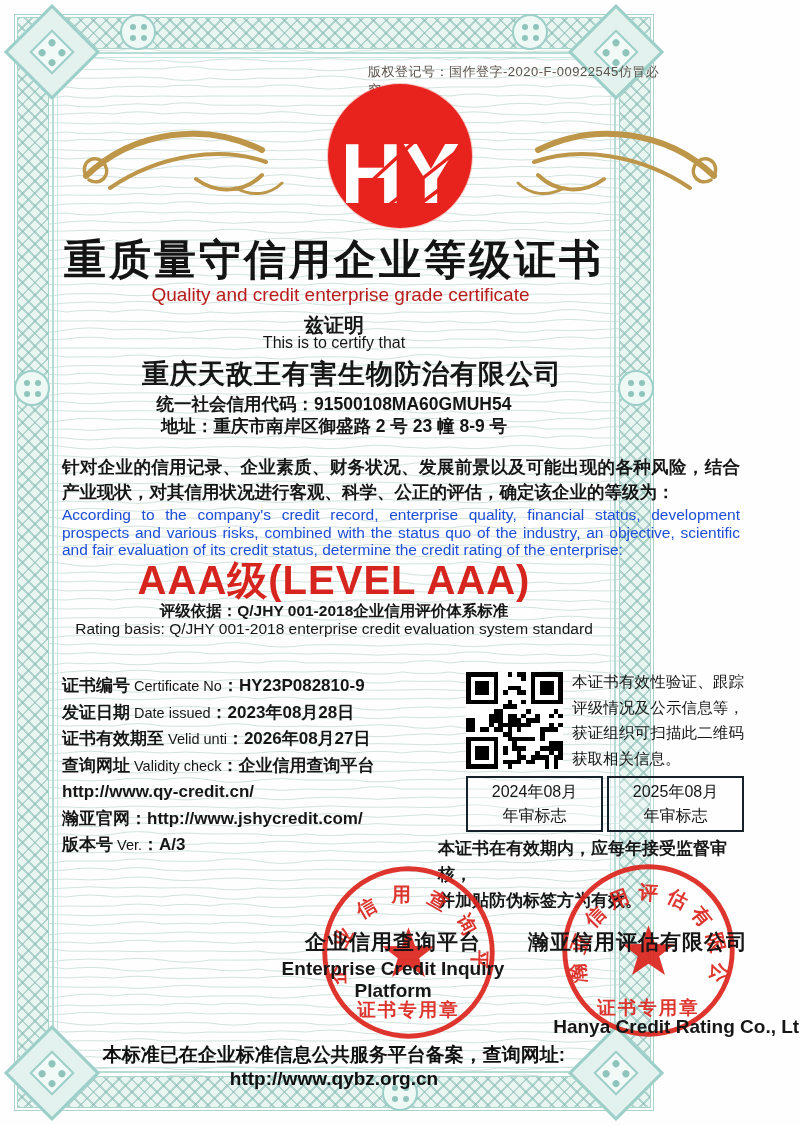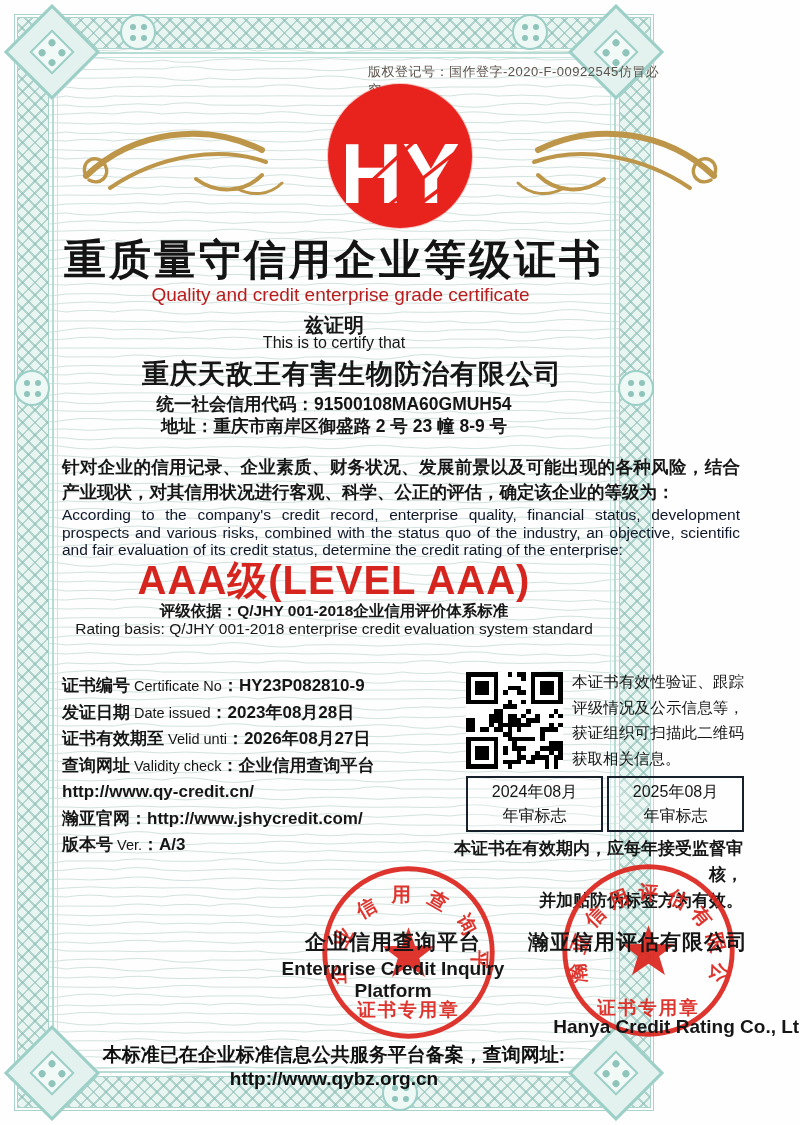--- a/index.html
+++ b/index.html
@@ -52,41 +52,41 @@
   .title-zh{top:232px;font-size:42px;font-weight:800;letter-spacing:3px;color:#141414;}
   .title-en{top:284px;font-size:19px;color:#b91c1c;margin-left:13px;}
   .certify-zh{top:312px;font-size:20px;font-weight:600;}
   .certify-en{top:334px;font-size:16px;}
 
   .company{top:356px;font-size:27px;font-weight:800;letter-spacing:1px;padding-left:36px;}
   .creditcode{top:392px;font-size:17.5px;font-weight:600;}
   .address{top:414px;font-size:17.5px;font-weight:600;}
 
   .para-zh{top:455px;left:62px;width:678px;font-size:17.5px;font-weight:600;line-height:25px;text-align:justify;}
-  .para-en{top:506px;left:62px;width:678px;font-size:15.5px;line-height:17.5px;text-align:justify;color:#0f172a;}
+  .para-en{top:506px;left:62px;width:678px;font-size:15.5px;line-height:17.5px;text-align:justify;color:#1d4ed8;}
 
   .grade{top:553px;font-size:40px;font-weight:800;color:#d6251f;letter-spacing:1px;}
   .basis-zh{top:601px;font-size:15.5px;font-weight:600;}
   .basis-en{top:620px;font-size:15.5px;}
 
   .details{top:673px;left:62px;width:400px;}
   .drow{line-height:26.5px;white-space:nowrap;}
   .dzh{font-size:17px;font-weight:600;}
   .den{font-size:14.5px;font-weight:500;}
   .dcolon{font-size:17px;font-weight:600;}
   .dval{font-size:17px;font-weight:600;}
 
   .qr{top:672px;left:466px;width:97px;height:97px;background:#fff;z-index:3;}
   .qr-note{top:669px;left:572px;width:172px;font-size:15.5px;font-weight:500;line-height:25.5px;text-align:justify;}
 
   .yearbox{top:776px;width:133px;height:50px;border:2px solid #17212b;background:rgba(255,255,255,.25);
            text-align:center;font-size:16px;font-weight:500;line-height:24px;padding-top:2px;box-sizing:content-box;}
   .yb-1{left:466px;} .yb-2{left:607px;}
 
-  .validity{top:836px;left:438px;width:305px;text-align:right;font-size:17px;font-weight:600;line-height:26px;}
+  .validity{top:836px;left:438px;width:305px;text-align:left;font-size:17px;font-weight:600;line-height:26px;}
 
   .stamp{width:185px;height:185px;opacity:.93;}
   .stamp-left{top:860px;left:316px;} .stamp-right{top:858px;left:556px;}
   .arc8 textPath{letter-spacing:15px;}
   .arc10 textPath{letter-spacing:8px;}
 
   .org-zh{width:280px;font-size:21px;font-weight:800;letter-spacing:1px;text-align:center;z-index:4;}
   .org-en{width:300px;font-size:19px;font-weight:600;text-align:center;z-index:4;}
   .org-l-zh{left:253px;top:928px;} .org-l-en{left:243px;top:958px;}
   .org-r-zh{left:498px;top:928px;} .org-r-en{left:488px;top:1016px;padding-left:44px;}

